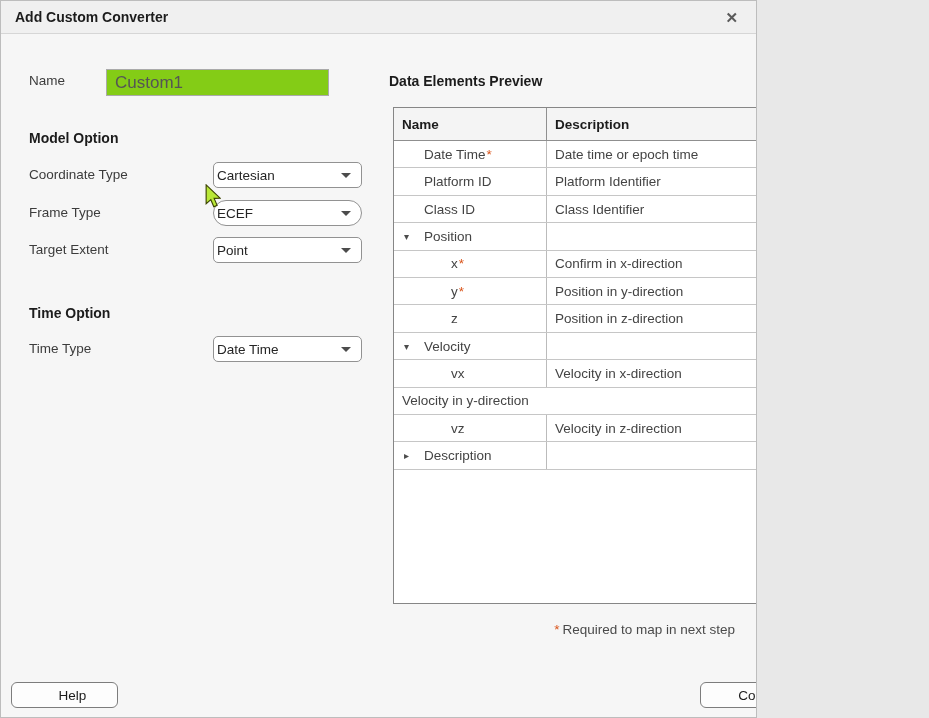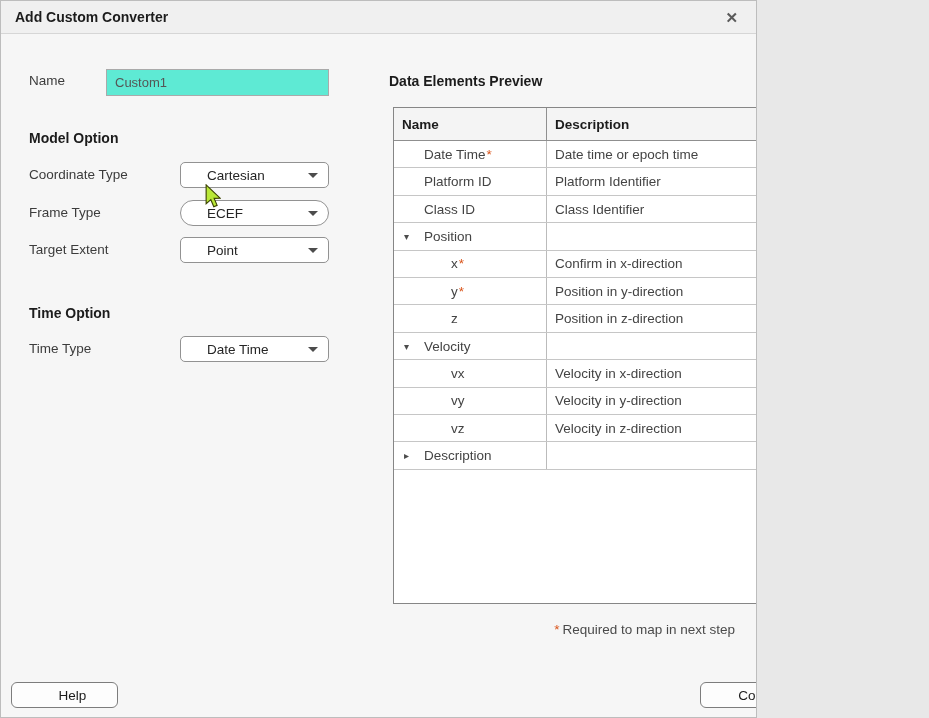--- a/index.html
+++ b/index.html
@@ -22,28 +22,28 @@
     margin-left:auto; font-size:15px; font-weight:bold; color:#5a5a5a;
     cursor:default; line-height:1; padding:2px 4px;
   }
 
   
   .flabel { position:absolute; font-size:13.5px; color:#3c3c3c; white-space:nowrap; }
   .sect-head { position:absolute; font-size:14px; font-weight:bold; color:#1c1c1c; white-space:nowrap; }
 
   .name-input {
     position:absolute; left:105px; top:68px; width:223px; height:27px;
-    border:1px solid #aaaaaa; background:#5eead4; font-family:"Liberation Sans",sans-serif;
-    font-size:13px; color:#555555; padding:0 8px; outline:none;
+    border:1px solid #aaaaaa; background:#84cc16; font-family:"Liberation Sans",sans-serif;
+    font-size:17px; color:#555555; padding:0 8px; outline:none;
   }
 
   .dropdown {
     position:absolute; width:149px; height:26px;
     background:#ffffff; border:1px solid #929292; border-radius:5px;
-    display:flex; align-items:center; padding:0 10px 0 26px; cursor:default;
+    display:flex; align-items:center; padding:0 10px 0 3px; cursor:default;margin-left:33px;
   }
   .dd-value { font-size:13.5px; color:#252525; flex:1; white-space:nowrap; overflow:hidden; }
   .dd-caret {
     width:0; height:0; border-left:5px solid transparent; border-right:5px solid transparent;
     border-top:5px solid #4c4c4c; margin-left:4px;
   }
 
   
   .preview-head { position:absolute; left:388px; top:72px; font-size:14px; font-weight:bold; color:#1c1c1c; }
   .dtable {
@@ -194,24 +194,20 @@
       <div class="tcell c2"></div>
     </div>
     <div class="trow lvl2">
       <div class="tcell c1">
           <span>vx</span>
           <span class="star"></span>
         </div>
       <div class="tcell c2">Velocity in x-direction</div>
     </div>
     <div class="trow lvl2">
-      <div class="tcell c1">
-          <span>vy</span>
-          <span class="star"></span>
-        </div>
       <div class="tcell c2">Velocity in y-direction</div>
     </div>
     <div class="trow lvl2">
       <div class="tcell c1">
           <span>vz</span>
           <span class="star"></span>
         </div>
       <div class="tcell c2">Velocity in z-direction</div>
     </div>
     <div class="trow grp">

